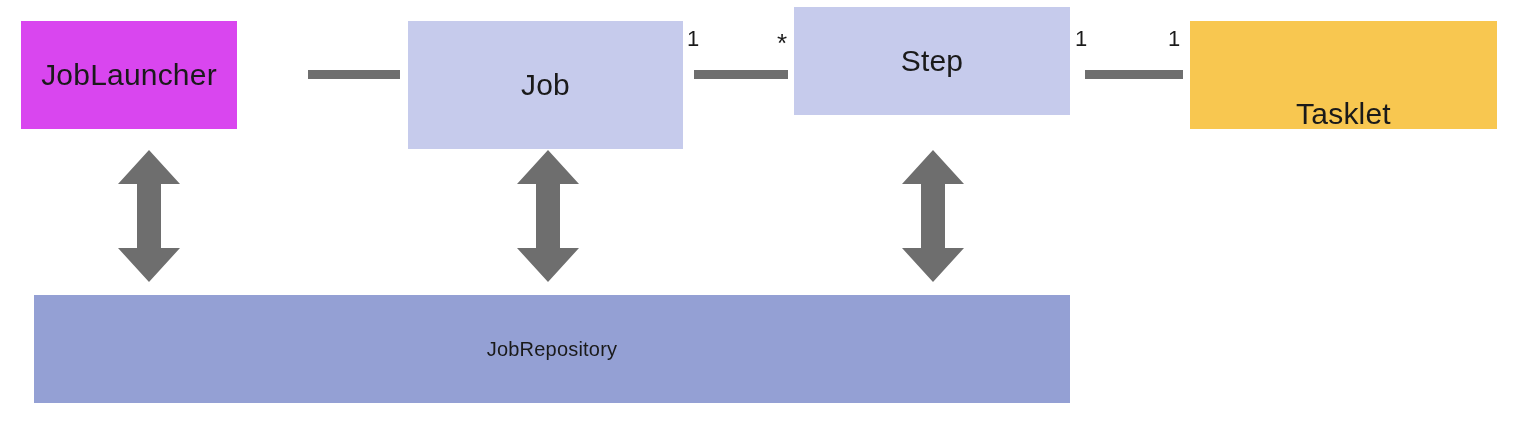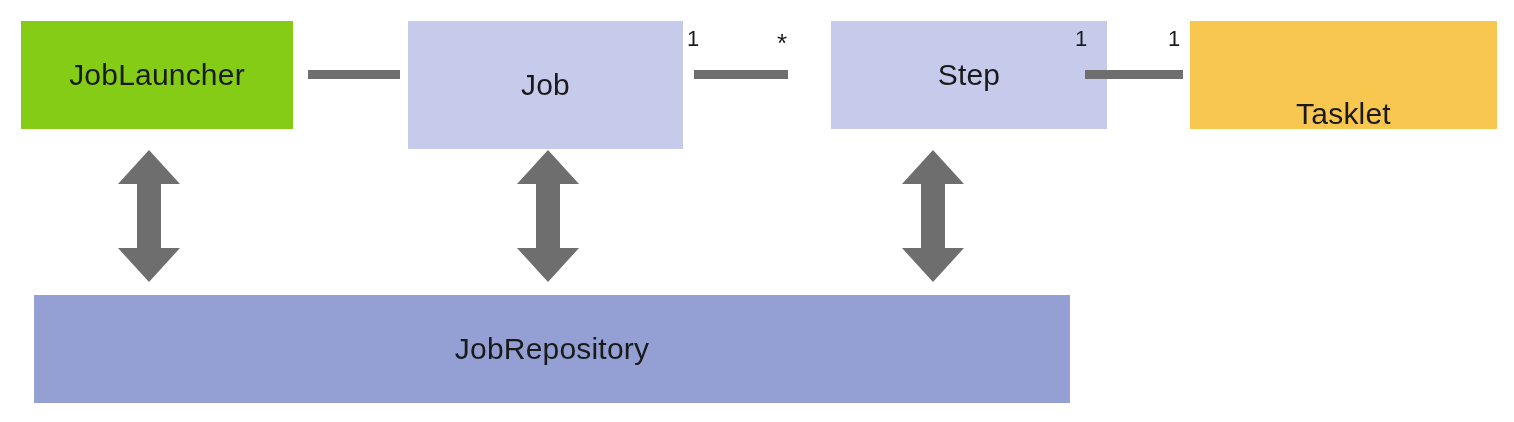--- a/index.html
+++ b/index.html
@@ -24,41 +24,40 @@
     justify-content: center;
     box-sizing: border-box;
     color: #1a1a1a;
     font-size: 30px;
     font-weight: 400;
     letter-spacing: 0.2px;
     line-height: 1;
     font-family: "Liberation Sans", sans-serif;
   }
   .node-joblauncher {
-    left: 21px;  top: 21px;  width: 272px; height: 108px;
-    background: #84cc16;
+    left: 21px;  top: 21px;  width: 216px; height: 108px;
+    background: #d946ef;
   }
   .node-job {
     left: 408px; top: 21px;  width: 275px; height: 128px;
     background: #c6cbec;
   }
   .node-step {
-    left: 794px; top: 21px;  width: 276px; height: 108px;
+    left: 794px; top: 7px;  width: 276px; height: 108px;
     background: #c6cbec;
-    margin-left: 37px;
   }
   .node-tasklet {
     left: 1190px; top: 21px; width: 307px; height: 108px;
     background: #f8c750;
     align-items: flex-end;
   }
   .node-jobrepository {
     left: 34px; top: 295px; width: 1036px; height: 108px;
     background: #94a0d4;
-    font-size: 30px;
+    font-size: 20px;
   }
 
   .connector {
     position: absolute;
     height: 9px;
     background: #6e6e6e;
   }
   .conn-1 { left: 308px;  top: 70px; width: 92px; }
   .conn-2 { left: 694px;  top: 70px; width: 94px; }
   .conn-3 { left: 1085px; top: 70px; width: 98px; }

